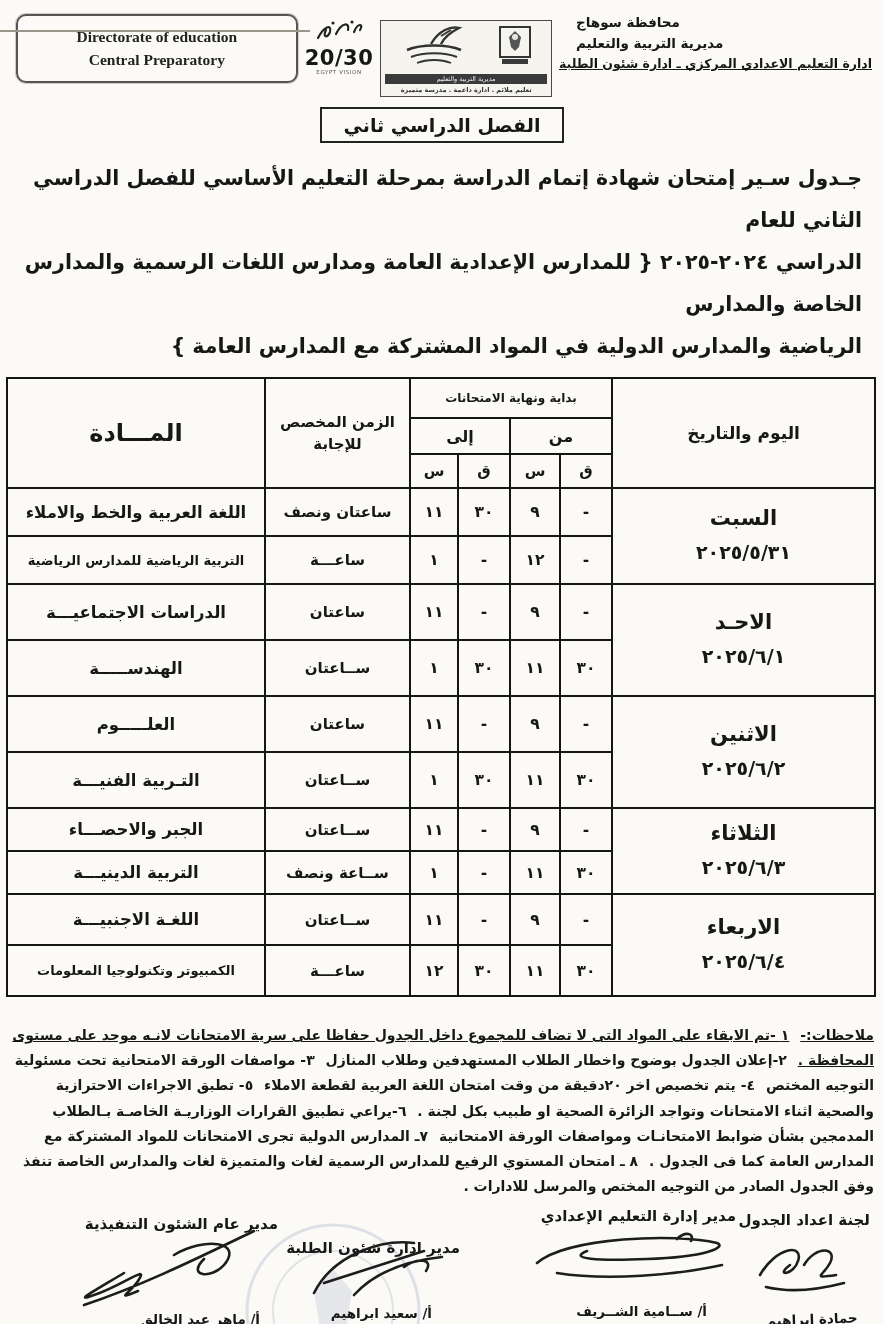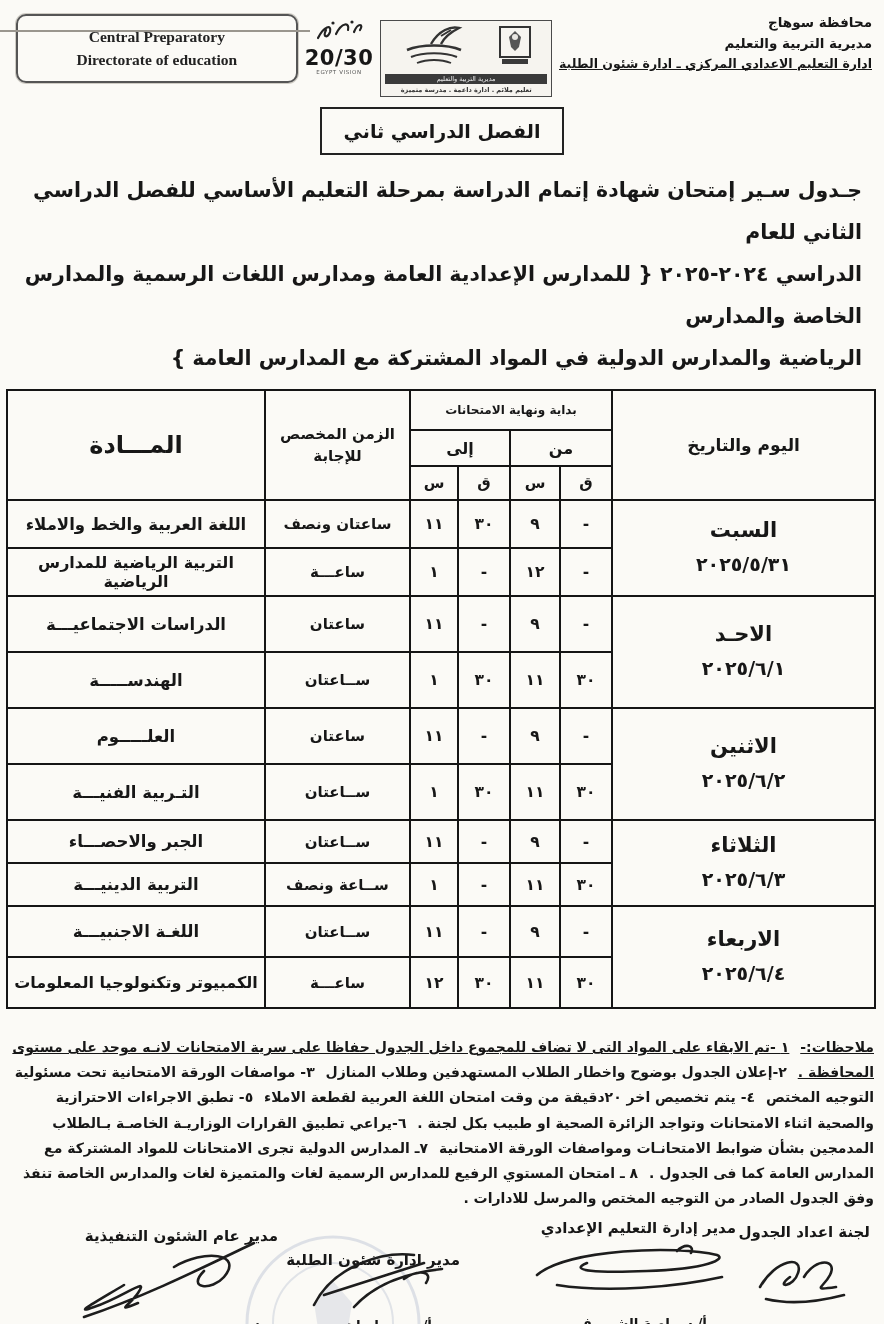--- a/index.html
+++ b/index.html
@@ -4,54 +4,54 @@
 <style>
   html,body{margin:0;padding:0;background:#d8d5cf;}
   .page{
     width:884px;height:1324px;margin:0 auto;position:relative;overflow:hidden;
     background:#fbfaf6;color:#171717;
     font-family:"DejaVu Sans","Liberation Sans",sans-serif;
     direction:rtl;
   }
   
   .top{display:flex;justify-content:space-between;align-items:flex-start;padding:8px 12px 0 16px;}
-  .ar-head{width:296px;text-align:right;font-weight:bold;font-size:13.5px;line-height:1.55;padding-top:4px;margin-left:24px;}
+  .ar-head{width:296px;text-align:left;font-weight:bold;font-size:13.5px;line-height:1.55;padding-top:4px;margin-left:24px;}
   .ar-head .l3{font-size:12.5px;text-decoration:underline;white-space:nowrap;}
   .ministry-box{width:168px;border:1.5px solid #4a4a4a;background:#f6f4ef;padding:3px 4px 2px;margin-top:12px;}
   .ministry-logos{display:flex;justify-content:space-around;align-items:center;}
   .ministry-cap{display:block;background:#3a3a3a;color:#efefef;font-size:6.5px;text-align:center;
     padding:1px 0;margin-top:2px;letter-spacing:-0.3px;}
   .ministry-sub{display:block;font-size:6.5px;text-align:center;color:#333;margin-top:2px;letter-spacing:-0.3px;font-weight:bold;}
   .vision{width:86px;text-align:center;margin-top:10px;}
   .vision .num{font-size:21px;font-weight:bold;letter-spacing:.5px;line-height:1;}
   .vision .sub{font-size:5.5px;color:#555;letter-spacing:.6px;}
   .en-box{
     width:272px;border:2px solid #555;border-radius:10px;margin-top:6px;
     padding:9px 8px;text-align:center;
     font-family:"Liberation Serif","DejaVu Serif",serif;direction:ltr;
     font-weight:bold;font-size:15.5px;line-height:1.5;color:#222;
     box-shadow:0 0 0 1px #cfccc4;
   }
   
   .badge-wrap{text-align:center;margin-top:10px;}
-  .badge{display:inline-block;border:2px solid #222;padding:11px 22px;font-weight:bold;font-size:19px;}
+  .badge{display:inline-block;border:2px solid #222;padding:5px 22px;font-weight:bold;font-size:19px;}
   .main-title{padding:14px 22px 4px;text-align:right;font-weight:bold;font-size:20.5px;line-height:2.05;}
   
   table.sched{border-collapse:collapse;table-layout:fixed;width:868px;margin:6px 8px 0;}
   table.sched th,table.sched td{border:2.4px solid #151515;padding:0 2px;text-align:center;vertical-align:middle;font-weight:bold;}
   th.grp{font-size:12px;height:38px;}
   th.fr-to{font-size:16px;height:34px;}
   th.hm{font-size:15px;height:32px;}
   th.daydate{font-size:17px;}
   th.subj-h{font-size:24px;letter-spacing:1px;}
   th.dur-h{font-size:15px;line-height:1.5;}
   td.daycell{font-size:21px;line-height:1.6;}
   td.daycell .dt{font-size:19px;letter-spacing:1px;}
   td.subj{font-size:16.5px;}
-  td.subj.small{font-size:16px;}
+  td.subj.small{font-size:13px;}
   td.dur{font-size:15px;}
   td.tval{font-size:15.5px;}
   tr.h48 td{height:46px;}
   tr.h56 td{height:54px;}
   tr.h43 td{height:41px;}
   tr.h51 td{height:49px;}
   
   .notes{margin:26px 10px 0;font-size:14px;font-weight:bold;line-height:1.8;text-align:right;}
   .notes .u{text-decoration:underline;}
   .notes span{margin-left:6px;}
@@ -108,22 +108,22 @@
           <path d="M6 20 C12 8 20 6 18 14 C16 20 10 20 14 12 M24 16 C30 4 38 4 36 12 M42 14 C46 4 52 6 48 12" fill="none" stroke="#222" stroke-width="2.2" stroke-linecap="round"></path>
           <circle cx="21" cy="5" r="1.6" fill="#222"></circle>
             <circle cx="40" cy="4" r="1.6" fill="#222"></circle>
         </svg>
       </span>
       <div class="num" dir="ltr">20/30</div>
       <div class="sub" dir="ltr">EGYPT VISION</div>
     </div>
 
     <div class="en-box">
+      <div>Directorate of education</div>
       <div>Central Preparatory</div>
-      <div>Directorate of education</div>
     </div>
   </div>
 
   <div class="badge-wrap">
     <span class="badge">الفصل الدراسي ثاني</span>
   </div>
 
   <div class="main-title">
     <div>جـدول سـير إمتحان شهادة إتمام الدراسة بمرحلة التعليم الأساسي  للفصل الدراسي الثاني  للعام</div>
     <div>الدراسي ٢٠٢٤-٢٠٢٥ { للمدارس الإعدادية العامة ومدارس اللغات الرسمية  والمدارس الخاصة  والمدارس</div>

